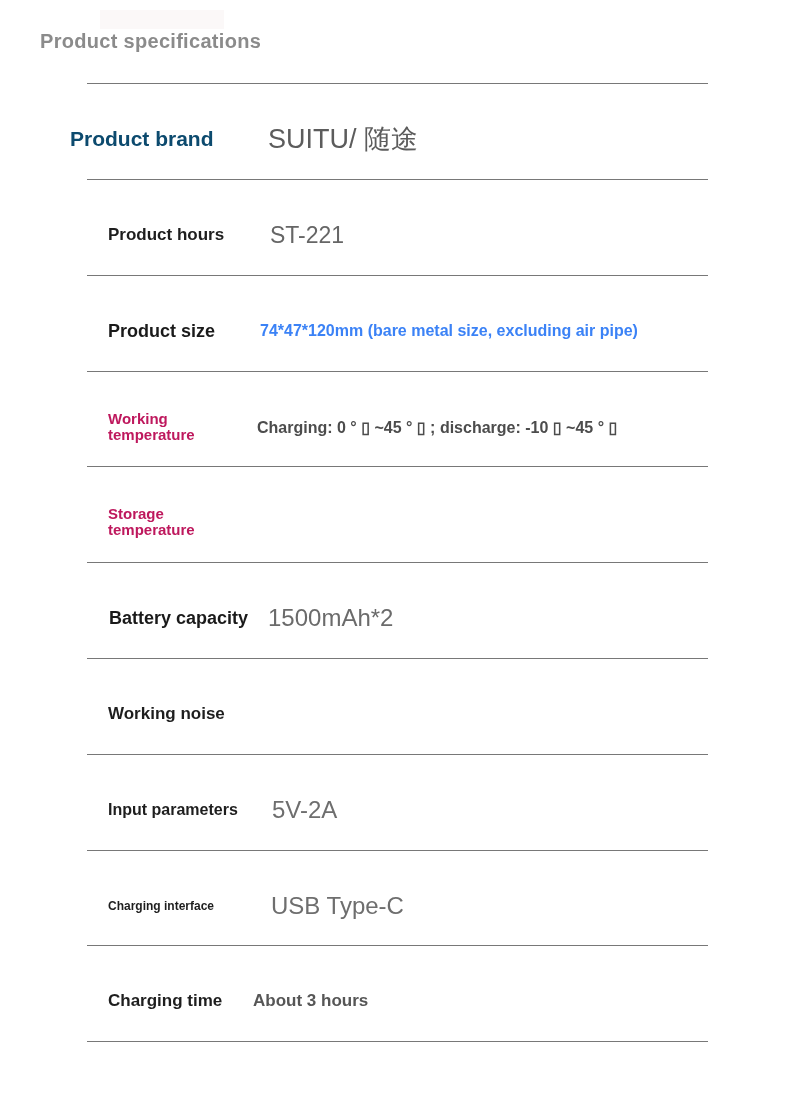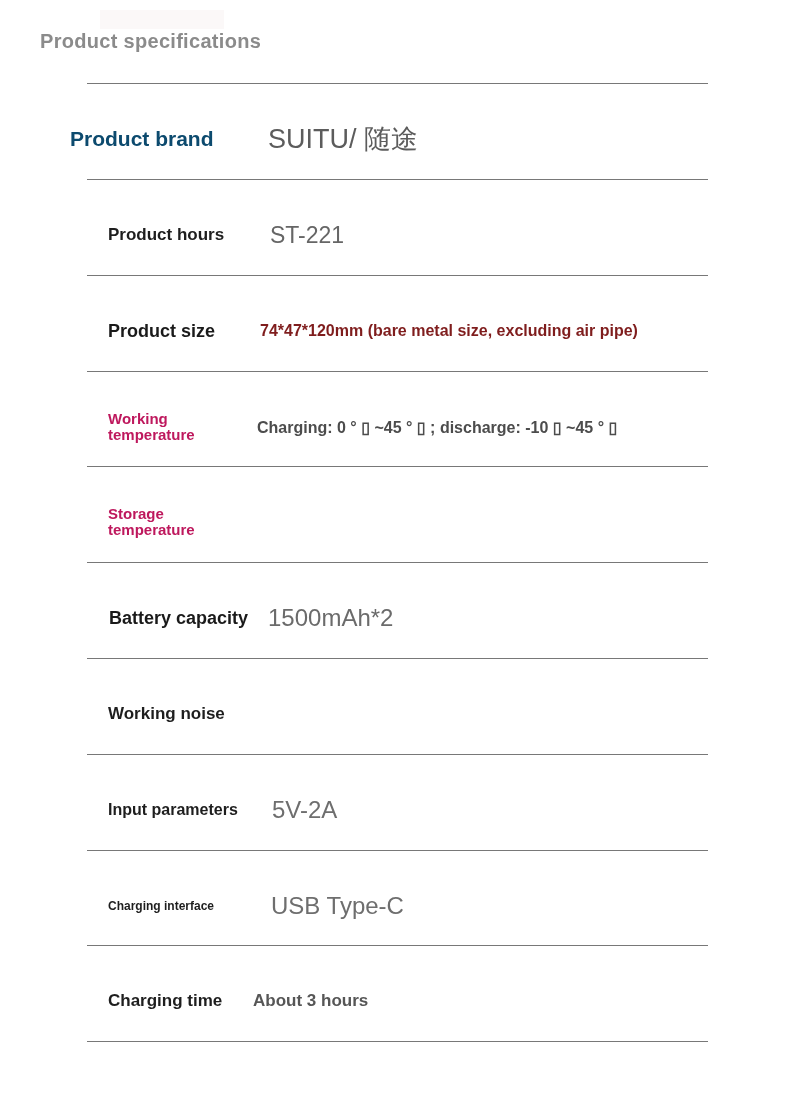--- a/index.html
+++ b/index.html
@@ -32,21 +32,21 @@
   }
   .lab { font-weight: 700; color: #1f1f1f; }
   .lab-xl  { font-size: 21px; color: #0c4a6e; }
   .lab-lg  { font-size: 18px; color: #1a1a1a; }
   .lab-md  { font-size: 17px; color: #1e1e1e; }
   .lab-md2 { font-size: 16px; color: #1e1e1e; }
   .lab-sm  { font-size: 15px; line-height: 1.08; color: #be185d; }
   .val-brand   { font-size: 27px; color: #5c5c5c; }
   .val-thin-lg { font-size: 23px; color: #666666; }
   .val-thin-xl { font-size: 24px; color: #6e6e6e; }
-  .val-bold    { font-size: 16px; font-weight: 700; color: #7f1d1d; }
+  .val-bold    { font-size: 16px; font-weight: 700; color: #3b82f6; }
   .val-bold-dk { font-size: 16px; font-weight: 700; color: #4c4c4c; }
   .val-bold-lg { font-size: 17px; font-weight: 700; color: #565656; }
 </style>
 </head>
 <body>
 
 <div class="faint-box"></div>
 <div class="page-title">Product specifications</div>
 
 <div class="hline" style="top:83px"></div>

